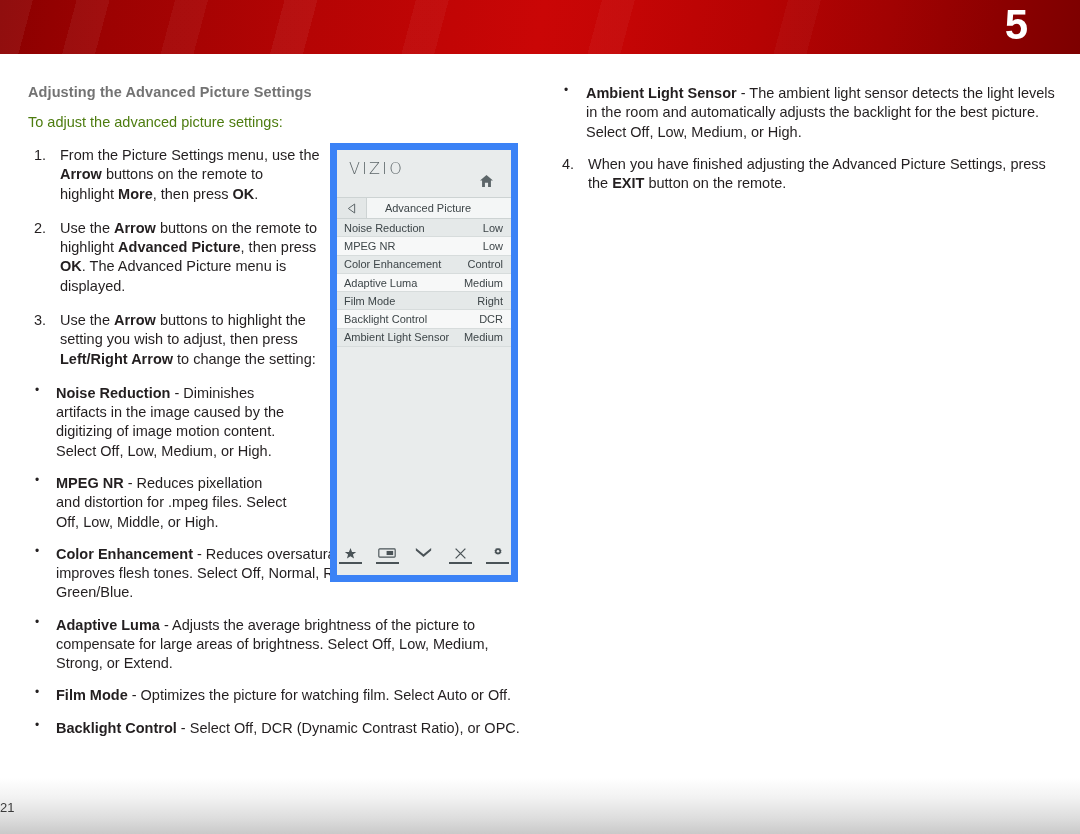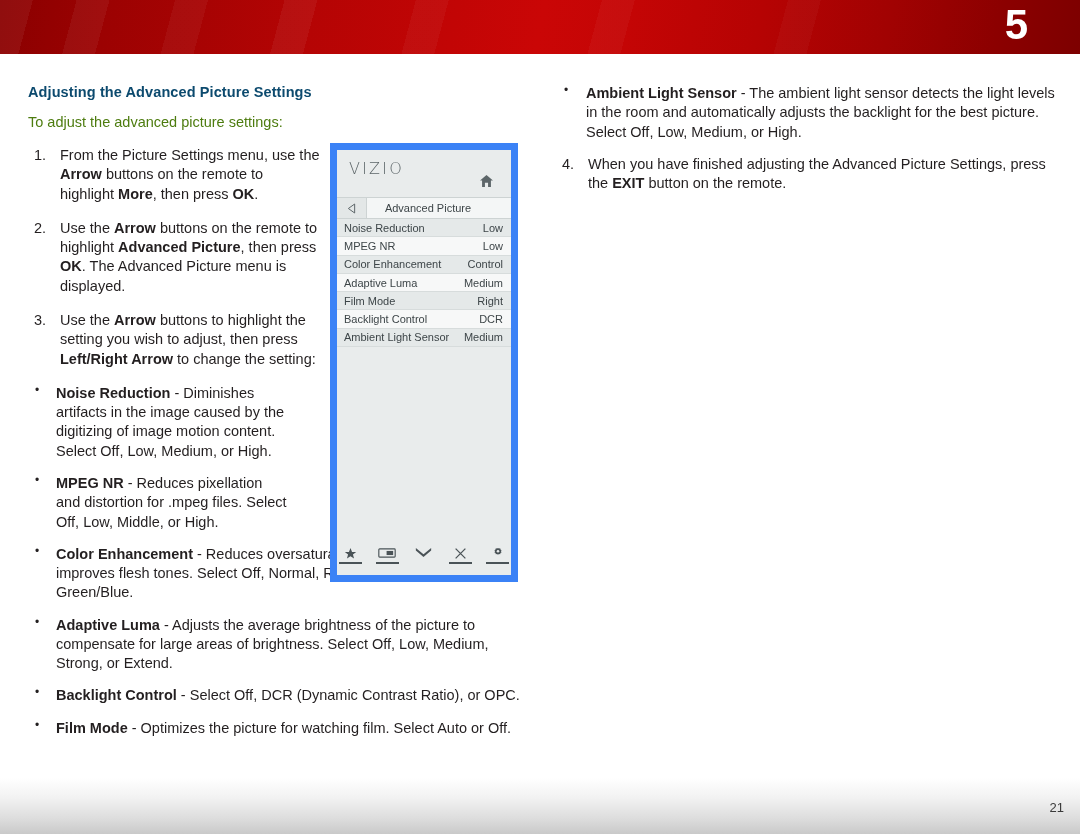--- a/index.html
+++ b/index.html
@@ -83,21 +83,21 @@
     left: 556px;
     top: 30px;
     width: 500px;
   }
 
   h1.section-title {
     font-size: 14.5px;
     font-weight: bold;
     margin: 0 0 14px 0;
     letter-spacing: 0.1px;
-    color: #0c4a6e;
+    color: #737373;
   }
   p.intro-line {
     font-size: 14.5px;
     margin: 0 0 16px 0;
     color: #4d7c0f;
   }
 
   
   ol.step-list {
     list-style: none;
@@ -259,23 +259,23 @@
     position: absolute;
     left: 0;
     bottom: 0;
     width: 1080px;
     height: 56px;
     background: linear-gradient(to bottom, #ffffff 0%, #f2f2f2 35%, #dddddd 72%, #c9c9c9 100%);
   }
   .page-number {
     position: absolute;
     left: 0;
-    right: 16px;
+    right: 4px;
     top: 22px;
-    text-align: right;
+    text-align: left;
     font-size: 13px;
     color: #3a3a3a;
   }
 </style>
 </head>
 <body>
 
 <div class="header-banner">
   <div class="header-chapter-number">5</div>
 </div>
@@ -298,22 +298,22 @@
         <li class="step narrow">
           <span class="step-num">3.</span>
           <span class="step-text"><span>Use the </span><b>Arrow</b><span> buttons to highlight the setting you wish to adjust, then press </span><b>Left/Right Arrow</b><span> to change the setting:</span></span>
         </li>
       </ol>
     <ul class="bullet-list" id="left-bullets">
         <li class="bullet narrow"><b>Noise Reduction</b><span> - Diminishes artifacts in the image caused by the digitizing of image motion content. Select Off, Low, Medium, or High.</span></li>
         <li class="bullet narrow"><b>MPEG NR</b><span> - Reduces pixellation and distortion for .mpeg files. Select Off, Low, Middle, or High.</span></li>
         <li class="bullet"><b>Color Enhancement</b><span> - Reduces oversaturation of some colors and improves flesh tones. Select Off, Normal, Rich Color, Green/Flesh, or Green/Blue.</span></li>
         <li class="bullet"><b>Adaptive Luma</b><span> - Adjusts the average brightness of the picture to compensate for large areas of brightness. Select Off, Low, Medium, Strong, or Extend.</span></li>
+        <li class="bullet"><b>Film Mode</b><span> - Optimizes the picture for watching film. Select Auto or Off.</span></li>
         <li class="bullet"><b>Backlight Control</b><span> - Select Off, DCR (Dynamic Contrast Ratio), or OPC.</span></li>
-        <li class="bullet"><b>Film Mode</b><span> - Optimizes the picture for watching film. Select Auto or Off.</span></li>
       </ul>
   </div>
 
   <div class="col-right">
     <ul class="bullet-list" id="right-bullets" style="margin-top:0">
         <li class="bullet"><b>Ambient Light Sensor</b><span> - The ambient light sensor detects the light levels in the room and automatically adjusts the backlight for the best picture. Select Off, Low, Medium, or High.</span></li>
       </ul>
     <ol class="step-list" id="right-steps">
         <li class="step">
           <span class="step-num">4.</span>

